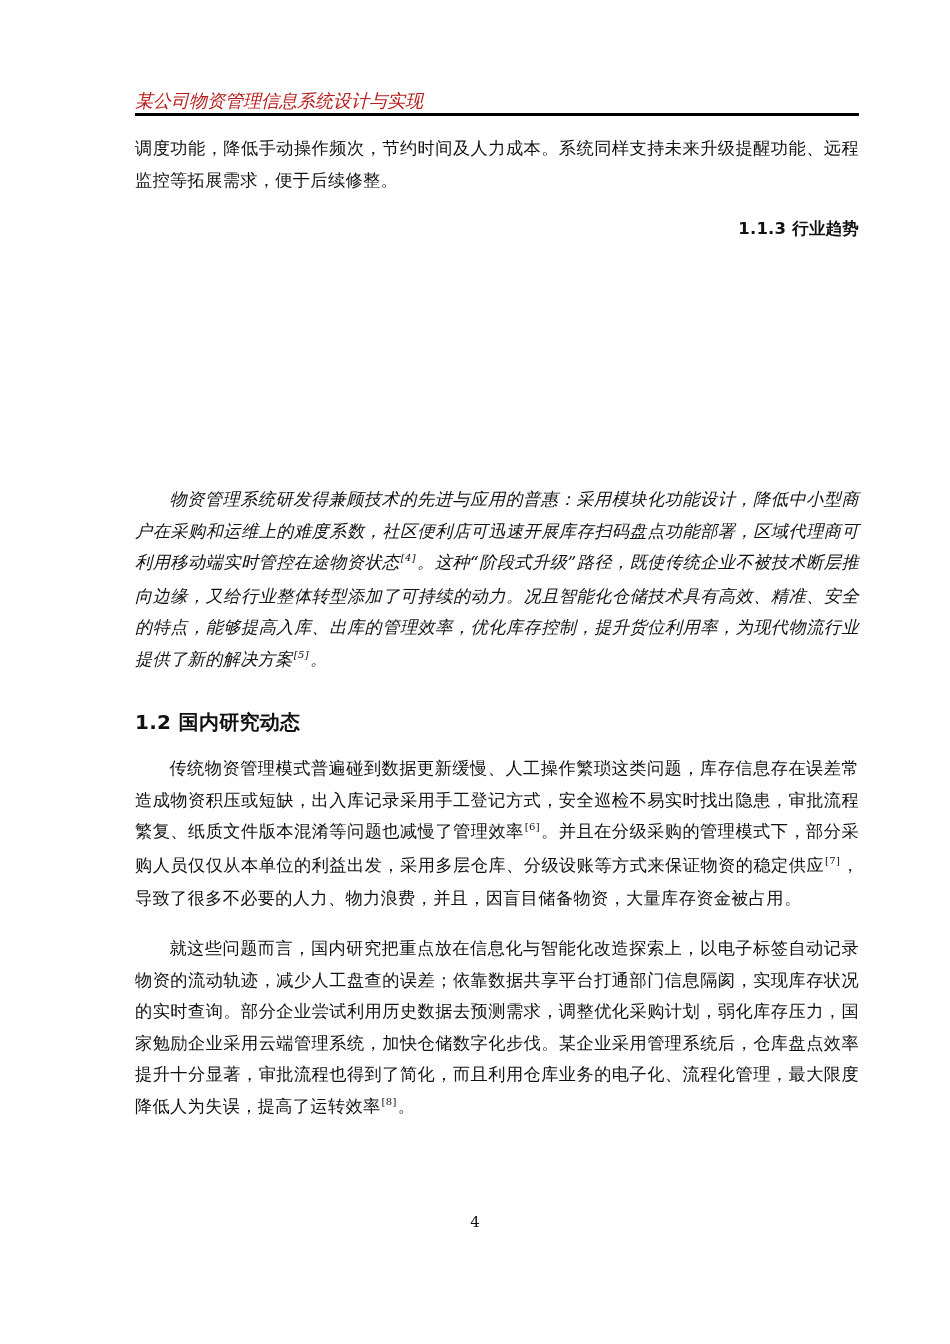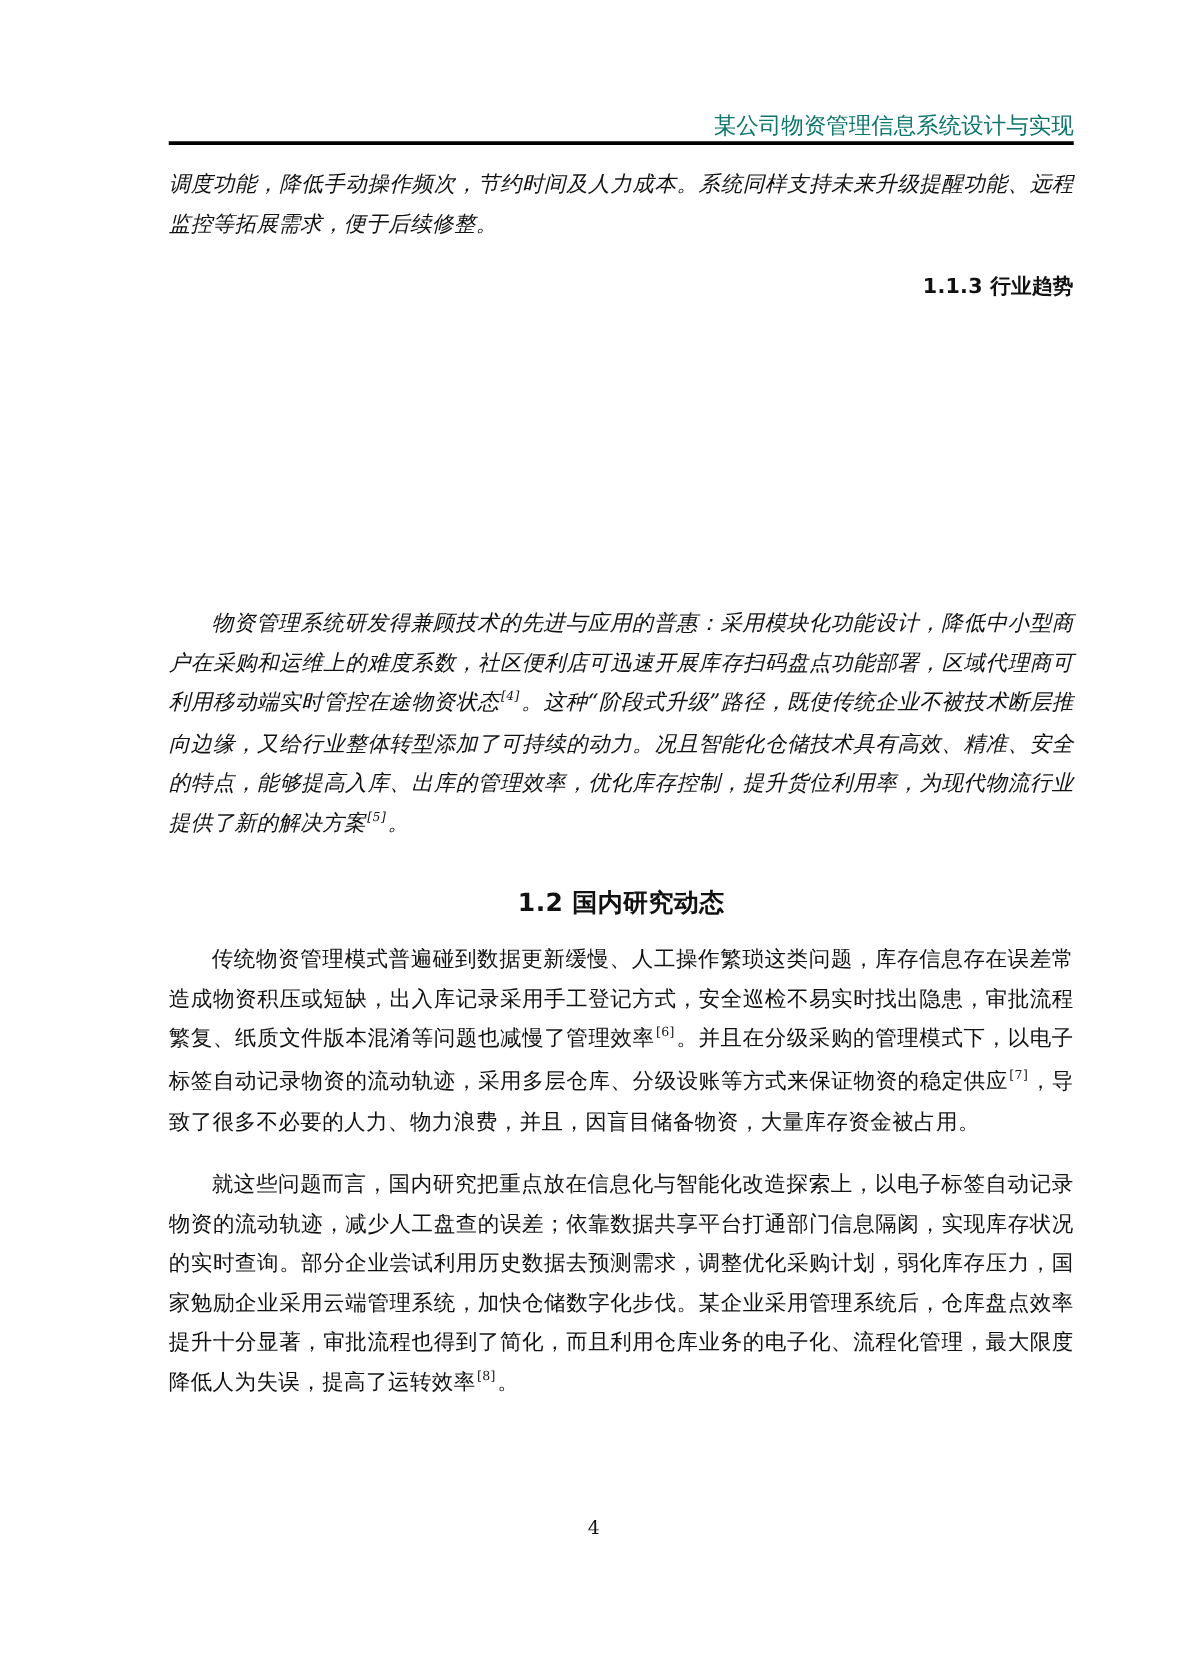--- a/index.html
+++ b/index.html
@@ -1,59 +1,59 @@
 <!DOCTYPE html>
 <html><head>
   <meta charset="utf-8">
   <style>
     html, body { margin: 0; padding: 0; background: #ffffff; }
     body { width: 950px; height: 1344px; position: relative; overflow: hidden;
            font-family: "DejaVu Serif", "Liberation Serif", serif; color: #111; }
     .page { position: absolute; left: 0; top: 0; width: 950px; height: 1344px; background: #fff; }
-    .running-header { position: absolute; left: 135px; width: 724px; top: 90px; text-align: right;
-      font-size: 18px; line-height: 22px; color: #0f766e; letter-spacing: 0px; }
+    .running-header { position: absolute; left: 135px; width: 724px; top: 90px; text-align: left;
+      font-size: 18px; line-height: 22px; color: #b91c1c; letter-spacing: 0px; font-style: italic; }
     .header-rule { position: absolute; left: 135px; width: 724px; top: 113px; height: 3px; background: #000; }
     .block { position: absolute; left: 135px; width: 724px; }
     .para { font-size: 17.2px; line-height: 31.6px; text-align: justify; letter-spacing: 0.35px; margin: 0; }
     .para.indent { text-indent: 2em; }
     .h3 { font-family: "DejaVu Sans", "Liberation Sans", sans-serif; font-weight: bold; font-size: 16.5px;
       line-height: 24px; margin: 0; letter-spacing: 0.2px; text-align: right; }
     .h2 { font-family: "DejaVu Sans", "Liberation Sans", sans-serif; font-weight: bold; font-size: 20px;
-      line-height: 28px; margin: 0; letter-spacing: 0.3px; text-align: center; }
+      line-height: 28px; margin: 0; letter-spacing: 0.3px; }
     sup.ref { font-size: 10px; vertical-align: 0; position: relative; top: -7px; margin: 0 1px; }
     .page-number { position: absolute; left: 0; width: 950px; top: 1213px; text-align: center;
       font-family: "DejaVu Serif", "Liberation Serif", serif; font-size: 15px; }
   </style>
 </head>
 <body>
 
 <div class="page">
 
   <div class="running-header">某公司物资管理信息系统设计与实现</div>
   <div class="header-rule"></div>
 
-  <div class="block" style="top:133px;font-style:italic;">
+  <div class="block" style="top:133px;">
     <p class="para">调度功能，降低手动操作频次，节约时间及人力成本。系统同样支持未来升级提醒功能、远程监控等拓展需求，便于后续修整。</p>
   </div>
 
   <div class="block" style="top:217px;">
     <h3 class="h3">1.1.3 行业趋势</h3>
   </div>
 
 
   <div class="block" style="top:484px;font-style:italic;">
     <p class="para indent"><span>物资管理系统研发得兼顾技术的先进与应用的普惠：采用模块化功能设计，降低中小型商户在采购和运维上的难度系数，社区便利店可迅速开展库存扫码盘点功能部署，区域代理商可利用移动端实时管控在途物资状态</span><sup class="ref">[4]</sup><span>。这种“阶段式升级”路径，既使传统企业不被技术断层推向边缘，又给行业整体转型添加了可持续的动力。况且智能化仓储技术具有高效、精准、安全的特点，能够提高入库、出库的管理效率，优化库存控制，提升货位利用率，为现代物流行业提供了新的解决方案</span><sup class="ref">[5]</sup><span>。</span></p>
   </div>
 
   <div class="block" style="top:708px;">
     <h2 class="h2">1.2 国内研究动态</h2>
   </div>
 
   <div class="block" style="top:753px;">
-    <p class="para indent"><span>传统物资管理模式普遍碰到数据更新缓慢、人工操作繁琐这类问题，库存信息存在误差常造成物资积压或短缺，出入库记录采用手工登记方式，安全巡检不易实时找出隐患，审批流程繁复、纸质文件版本混淆等问题也减慢了管理效率</span><sup class="ref">[6]</sup><span>。并且在分级采购的管理模式下，以电子标签自动记录物资的流动轨迹，采用多层仓库、分级设账等方式来保证物资的稳定供应</span><sup class="ref">[7]</sup><span>，导致了很多不必要的人力、物力浪费，并且，因盲目储备物资，大量库存资金被占用。</span></p>
+    <p class="para indent"><span>传统物资管理模式普遍碰到数据更新缓慢、人工操作繁琐这类问题，库存信息存在误差常造成物资积压或短缺，出入库记录采用手工登记方式，安全巡检不易实时找出隐患，审批流程繁复、纸质文件版本混淆等问题也减慢了管理效率</span><sup class="ref">[6]</sup><span>。并且在分级采购的管理模式下，部分采购人员仅仅从本单位的利益出发，采用多层仓库、分级设账等方式来保证物资的稳定供应</span><sup class="ref">[7]</sup><span>，导致了很多不必要的人力、物力浪费，并且，因盲目储备物资，大量库存资金被占用。</span></p>
   </div>
 
   <div class="block" style="top:933px;">
     <p class="para indent"><span>就这些问题而言，国内研究把重点放在信息化与智能化改造探索上，以电子标签自动记录物资的流动轨迹，减少人工盘查的误差；依靠数据共享平台打通部门信息隔阂，实现库存状况的实时查询。部分企业尝试利用历史数据去预测需求，调整优化采购计划，弱化库存压力，国家勉励企业采用云端管理系统，加快仓储数字化步伐。某企业采用管理系统后，仓库盘点效率提升十分显著，审批流程也得到了简化，而且利用仓库业务的电子化、流程化管理，最大限度降低人为失误，提高了运转效率</span><sup class="ref">[8]</sup><span>。</span></p>
   </div>
 
   <div class="page-number">4</div>
 </div>
 
 </body></html>

